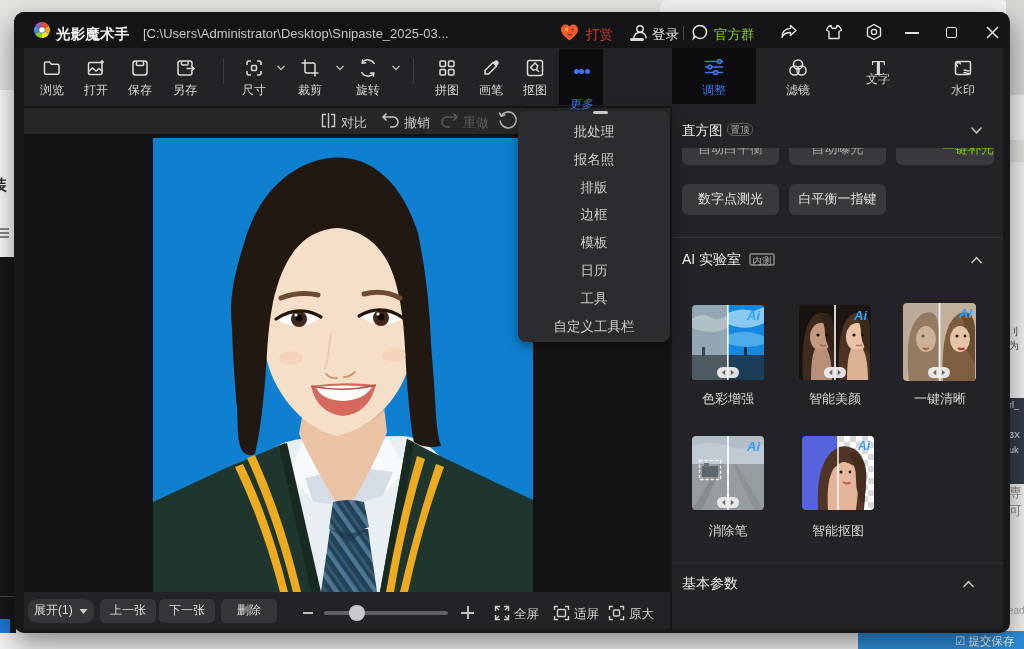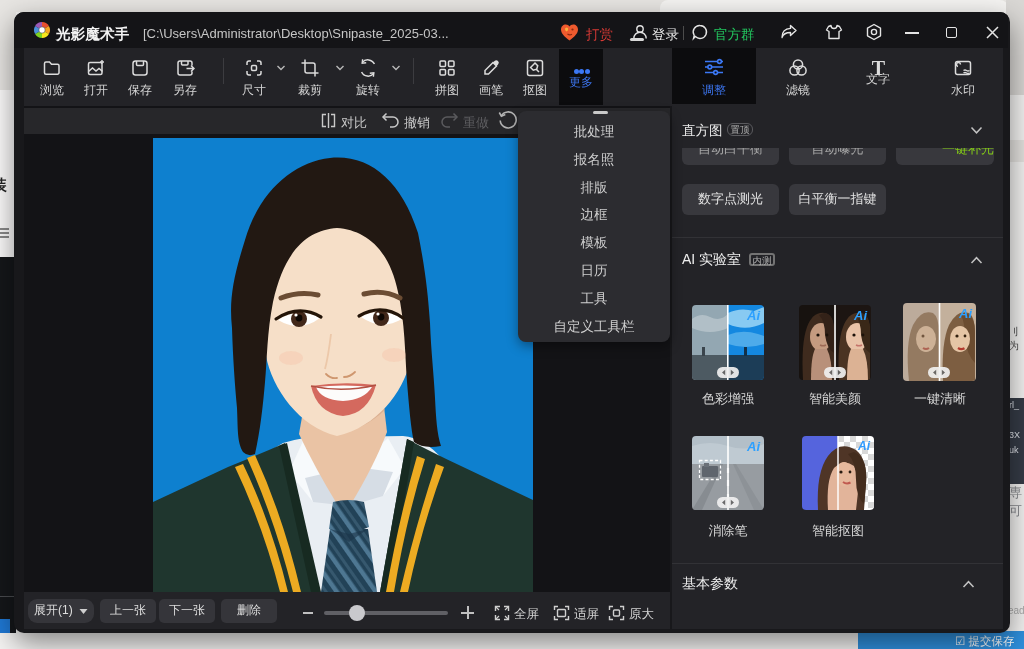--- a/index.html
+++ b/index.html
@@ -68,21 +68,21 @@
     <div class="abs" style="left:572px;top:14px;color:#d93a35;font-size:13.5px;">打赏</div>
     <svg class="abs" style="left:617px;top:11px;" width="18" height="18" viewBox="0 0 18 18" fill="none" stroke="#e4e4e4" stroke-width="1.4">
       <circle cx="9" cy="6" r="3.2"></circle>
         <path d="M2.8 15.5 a6.2 6.2 0 0 1 12.4 0"></path>
     </svg>
     <div class="abs" style="left:638px;top:14px;color:#e8e8e8;font-size:13.5px;">登录</div>
     <div class="abs" style="left:669px;top:14px;width:1px;height:14px;background:#4c4c4c;"></div>
     <svg class="abs" style="left:677px;top:11px;" width="18" height="18" viewBox="0 0 18 18" fill="none" stroke="#e4e4e4" stroke-width="1.4">
       <path d="M9 2.5 a6.5 6.5 0 1 1 -4.6 11.1 L2.5 15.5 l0.7 -3.1 A6.5 6.5 0 0 1 9 2.5z"></path>
     </svg>
-    <div class="abs" style="left:700px;top:14px;color:#22c55e;font-size:13.5px;">官方群</div>
+    <div class="abs" style="left:700px;top:14px;color:#84cc16;font-size:13.5px;">官方群</div>
     <div class="abs" style="left:616px;top:26px;width:14px;height:3px;background:#d8d8d8;border-radius:2px;"></div>
     <svg class="abs" style="left:765px;top:10px;" width="20" height="20" viewBox="0 0 20 20" fill="none" stroke="#e4e4e4" stroke-width="1.4">
       <path d="M11.5 3.5 L17 8.5 L11.5 13.5 L11.5 10.5 C6.5 10.5 4 12.5 3 15.5 C3 9.5 6.5 6.6 11.5 6.4 Z" stroke-linejoin="round"></path>
     </svg>
     <svg class="abs" style="left:810px;top:10px;" width="20" height="20" viewBox="0 0 20 20" fill="none" stroke="#e4e4e4" stroke-width="1.4">
       <path d="M7 3.5 L4.5 4.5 L2.5 8 L5 9.5 L5 16.5 L15 16.5 L15 9.5 L17.5 8 L15.5 4.5 L13 3.5 A3 3 0 0 1 7 3.5 Z" stroke-linejoin="round"></path>
     </svg>
     <svg class="abs" style="left:850px;top:10px;" width="20" height="20" viewBox="0 0 20 20" fill="none" stroke="#e4e4e4" stroke-width="1.4">
       <path d="M10 2.5 L16.5 6.2 L16.5 13.8 L10 17.5 L3.5 13.8 L3.5 6.2 Z" stroke-linejoin="round"></path>
       <circle cx="10" cy="10" r="2.6"></circle>
@@ -182,21 +182,21 @@
   <svg class="abs" style="left:525px;top:58px;" width="20" height="20" viewBox="0 0 20 20" fill="none" stroke="#dcdcdc" stroke-width="1.5">
     <rect x="2.5" y="2.5" width="15" height="15" rx="2"></rect>
     <path d="M10 5 l2.7 2.7 -1 3.5 -3.4 1 -2.7 -2.7 z"></path>
     <path d="M11 11 l3 3"></path>
   </svg>
   <div class="lbl abs" style="left:515px;top:82px;width:40px;">抠图</div>
 
   <div class="abs" style="left:574px;top:69px;width:5px;height:5px;border-radius:50%;background:#3b78f5;"></div>
   <div class="abs" style="left:579px;top:69px;width:5px;height:5px;border-radius:50%;background:#3b78f5;"></div>
   <div class="abs" style="left:585px;top:69px;width:5px;height:5px;border-radius:50%;background:#3b78f5;"></div>
-  <div class="lbl abs" style="left:561px;top:74px;width:40px;color:#3b72e8;">更多</div>
+  <div class="lbl abs" style="left:561px;top:96px;width:40px;color:#3b72e8;font-style:italic;">更多</div>
 
   <svg class="abs" style="left:703px;top:57px;" width="22" height="20" viewBox="0 0 22 20" fill="none" stroke="#3b78f5" stroke-width="1.6">
     <path d="M2 4.5 h13 M19 4.5 h1"></path>
       <circle cx="16.5" cy="4.5" r="1.9"></circle>
     <path d="M2 10 h3 M9 10 h11"></path>
       <circle cx="6.8" cy="10" r="1.9"></circle>
     <path d="M2 15.5 h9 M15 15.5 h5"></path>
       <circle cx="12.6" cy="15.5" r="1.9"></circle>
   </svg>
   <div class="lbl abs" style="left:694px;top:82px;width:40px;color:#3b72e8;">调整</div>

